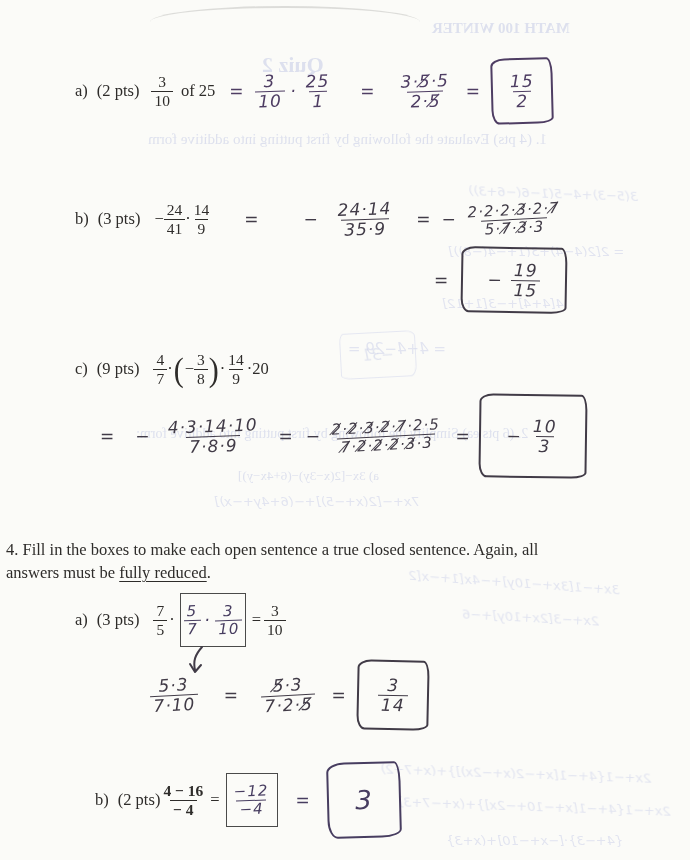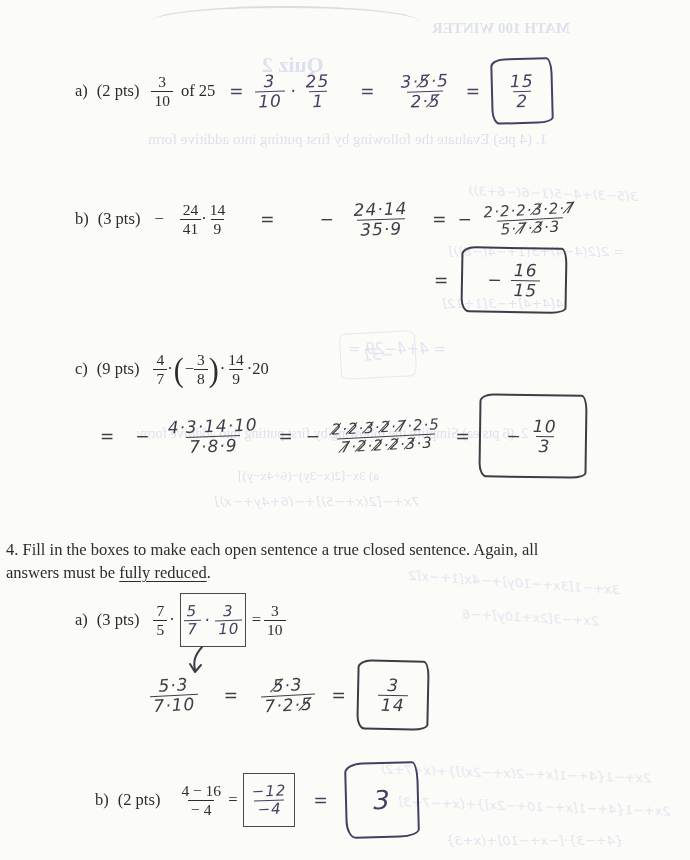--- a/index.html
+++ b/index.html
@@ -106,21 +106,21 @@
         <span class="fn">15</span>
         <span class="fd">2</span>
       </span>
     </span>
   </div>
 
   <div class="row" style="left:75px;top:190px;height:58px;">
     <span class="printed">b)</span>
     <span class="printed" style="margin-left:9px;">(3 pts)</span>
     <span class="printed" style="margin-left:14px;">−</span>
-    <span class="frac pfrac printed" style="margin-left:16px;">
+    <span class="frac pfrac printed" style="margin-left:0;">
       <span class="fn">24</span>
       <span class="fd">41</span>
     </span>
     <span class="printed">·</span>
     <span class="frac pfrac printed">
       <span class="fn">14</span>
       <span class="fd">9</span>
     </span>
     <span class="hw hw-b" style="margin-left:32px;">=</span>
     <span class="hw hw-b" style="margin-left:44px;">−</span>
@@ -133,21 +133,21 @@
     <span class="hw hw-b frac" style="margin-left:8px;font-size:15px;transform:rotate(-3deg);">
       <span class="fn">2·2·2·3̸·2·7̸</span>
       <span class="fd">5·7̸·3̸·3</span>
     </span>
   </div>
   <div class="row" style="left:434px;top:247px;height:66px;">
     <span class="hw hw-b">=</span>
     <span class="handbox hw hw-b" style="margin-left:12px;width:102px;height:62px;transform:rotate(1deg);gap:8px;">
       <span>−</span>
       <span class="frac">
-        <span class="fn">16</span>
+        <span class="fn">19</span>
         <span class="fd">15</span>
       </span>
     </span>
   </div>
 
   <div class="row" style="left:75px;top:345px;height:48px;">
     <span class="printed">c)</span>
     <span class="printed" style="margin-left:9px;">(9 pts)</span>
     <span class="frac pfrac printed" style="margin-left:14px;">
       <span class="fn">4</span>
@@ -242,21 +242,21 @@
       <span class="frac">
         <span class="fn">3</span>
         <span class="fd">14</span>
       </span>
     </span>
   </div>
 
   <div class="row" style="left:95px;top:770px;height:60px;">
     <span class="printed">b)</span>
     <span class="printed" style="margin-left:9px;">(2 pts)</span>
-    <span class="frac pfrac printed" style="margin-left:18px;">
+    <span class="frac pfrac printed" style="margin-left:0;font-weight:bold;">
       <span class="fn">4 − 16</span>
       <span class="fd">− 4</span>
     </span>
     <span class="printed" style="margin-left:4px;">=</span>
     <span class="printbox" style="margin-left:6px;width:50px;height:52px;">
       <span class="hw hw-p frac" style="font-size:15px;transform:rotate(-2deg);">
         <span class="fn">−12</span>
         <span class="fd">−4</span>
       </span>
     </span>

